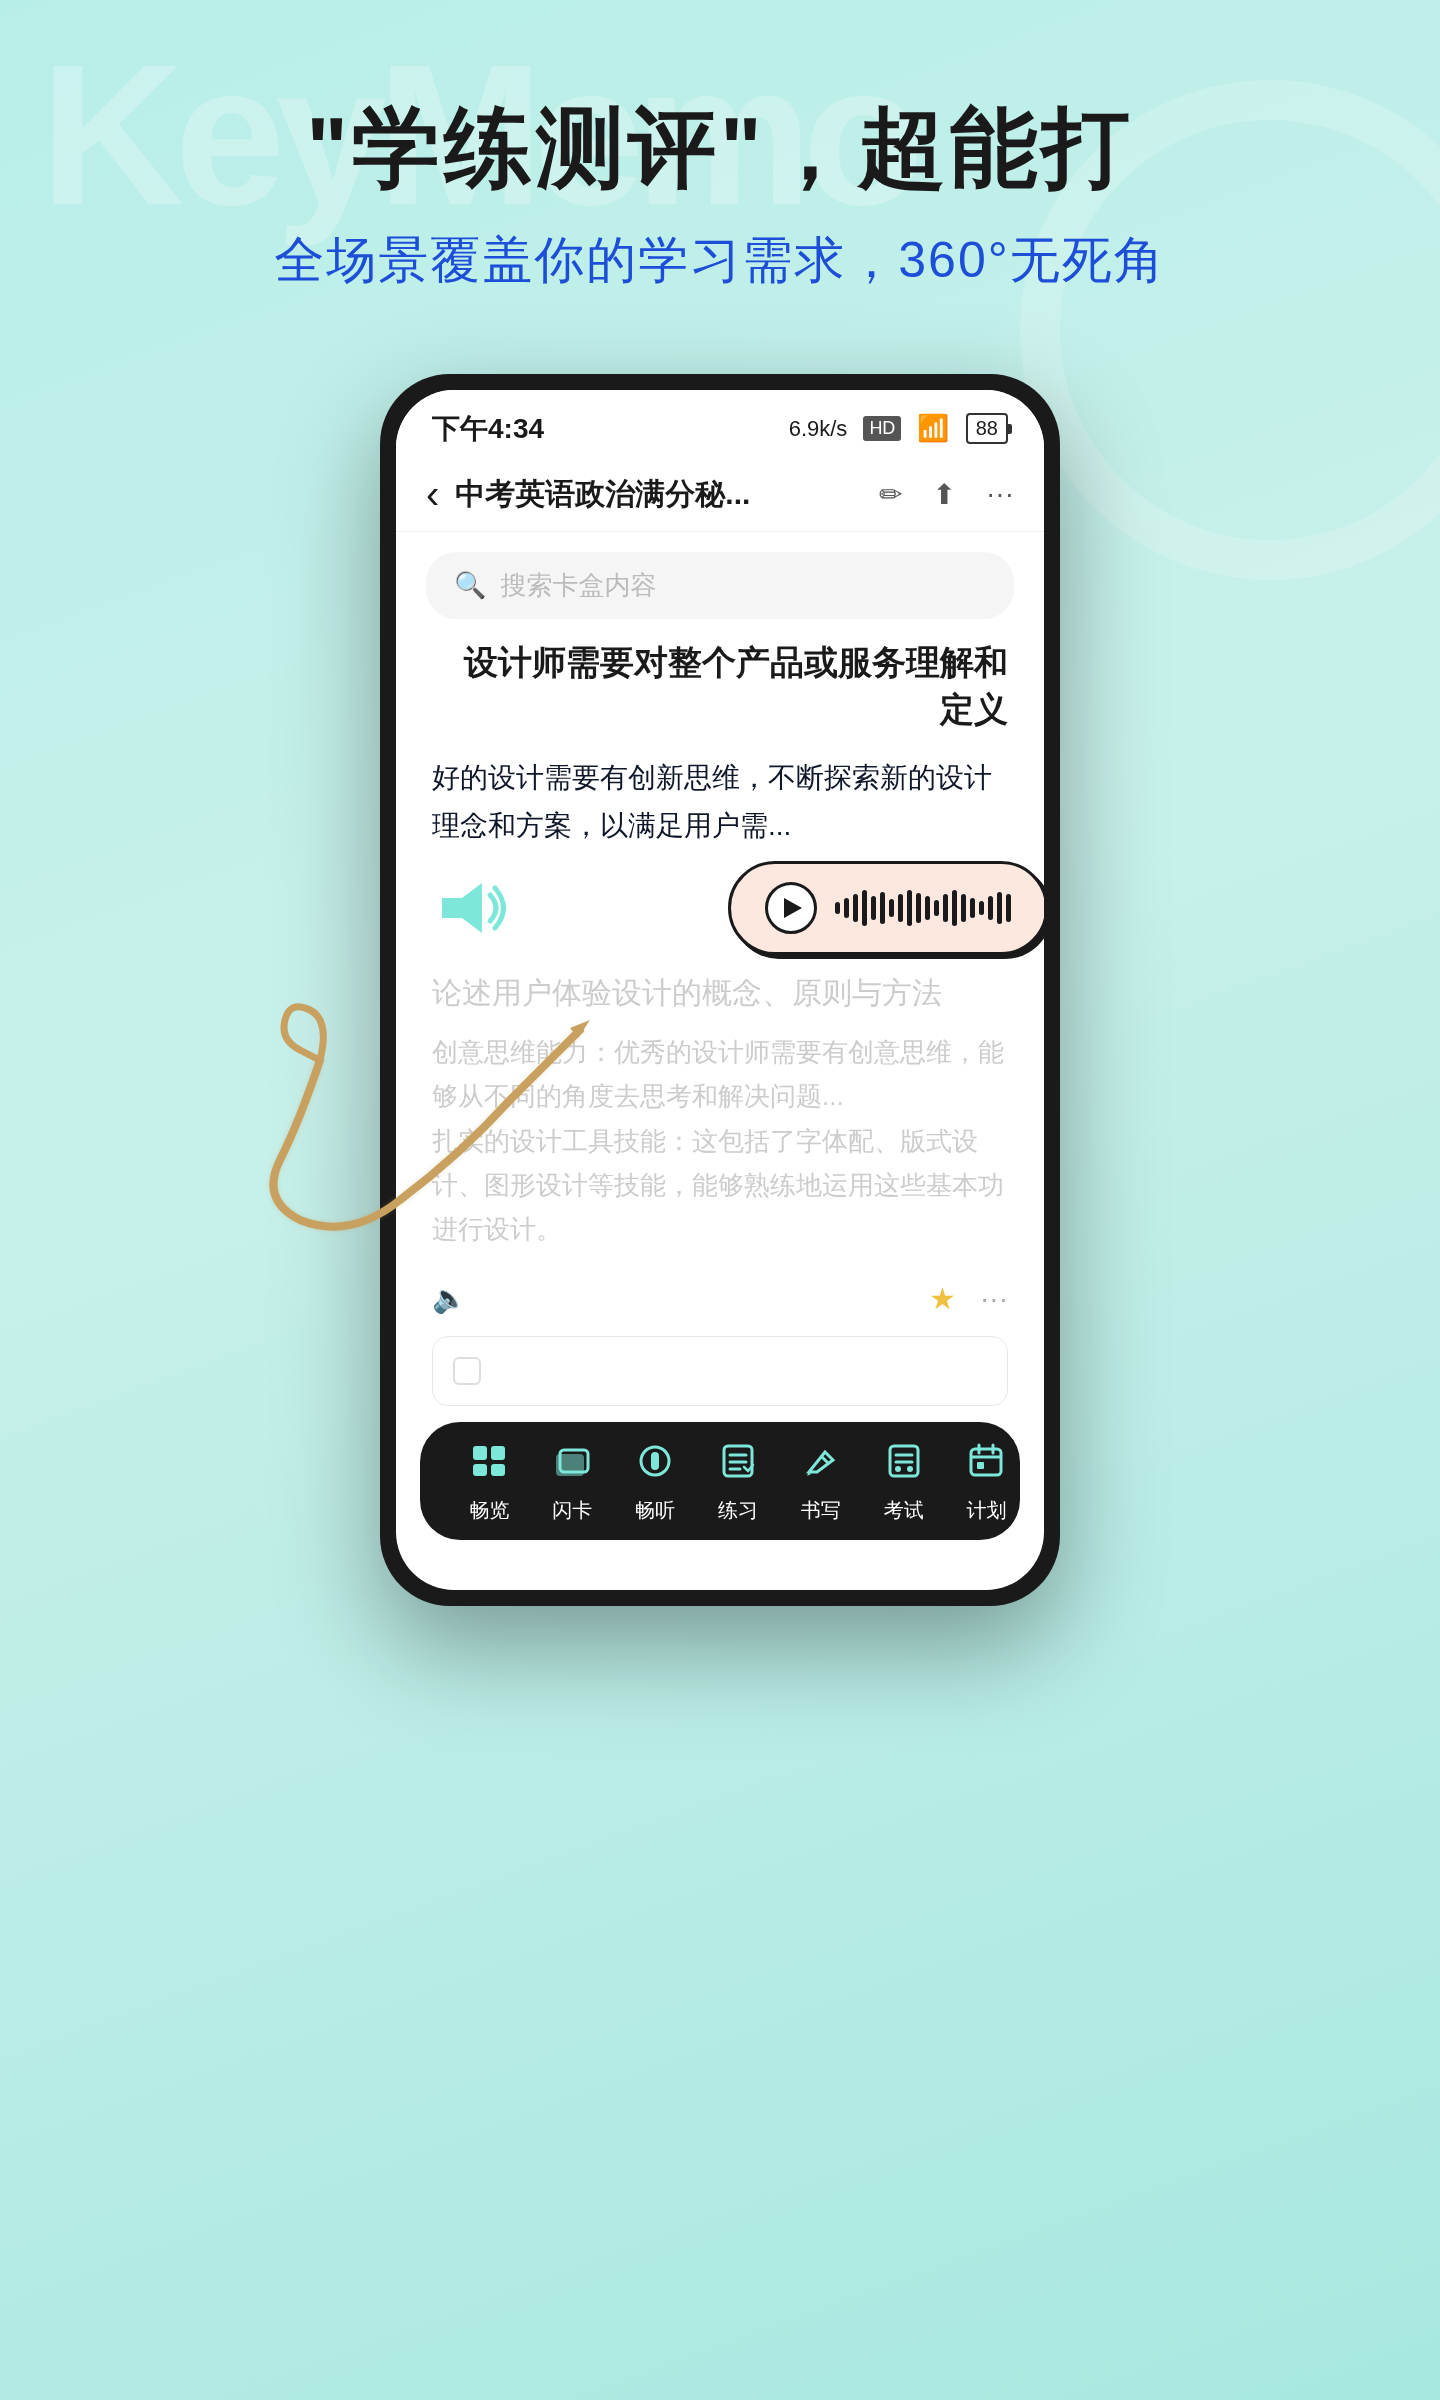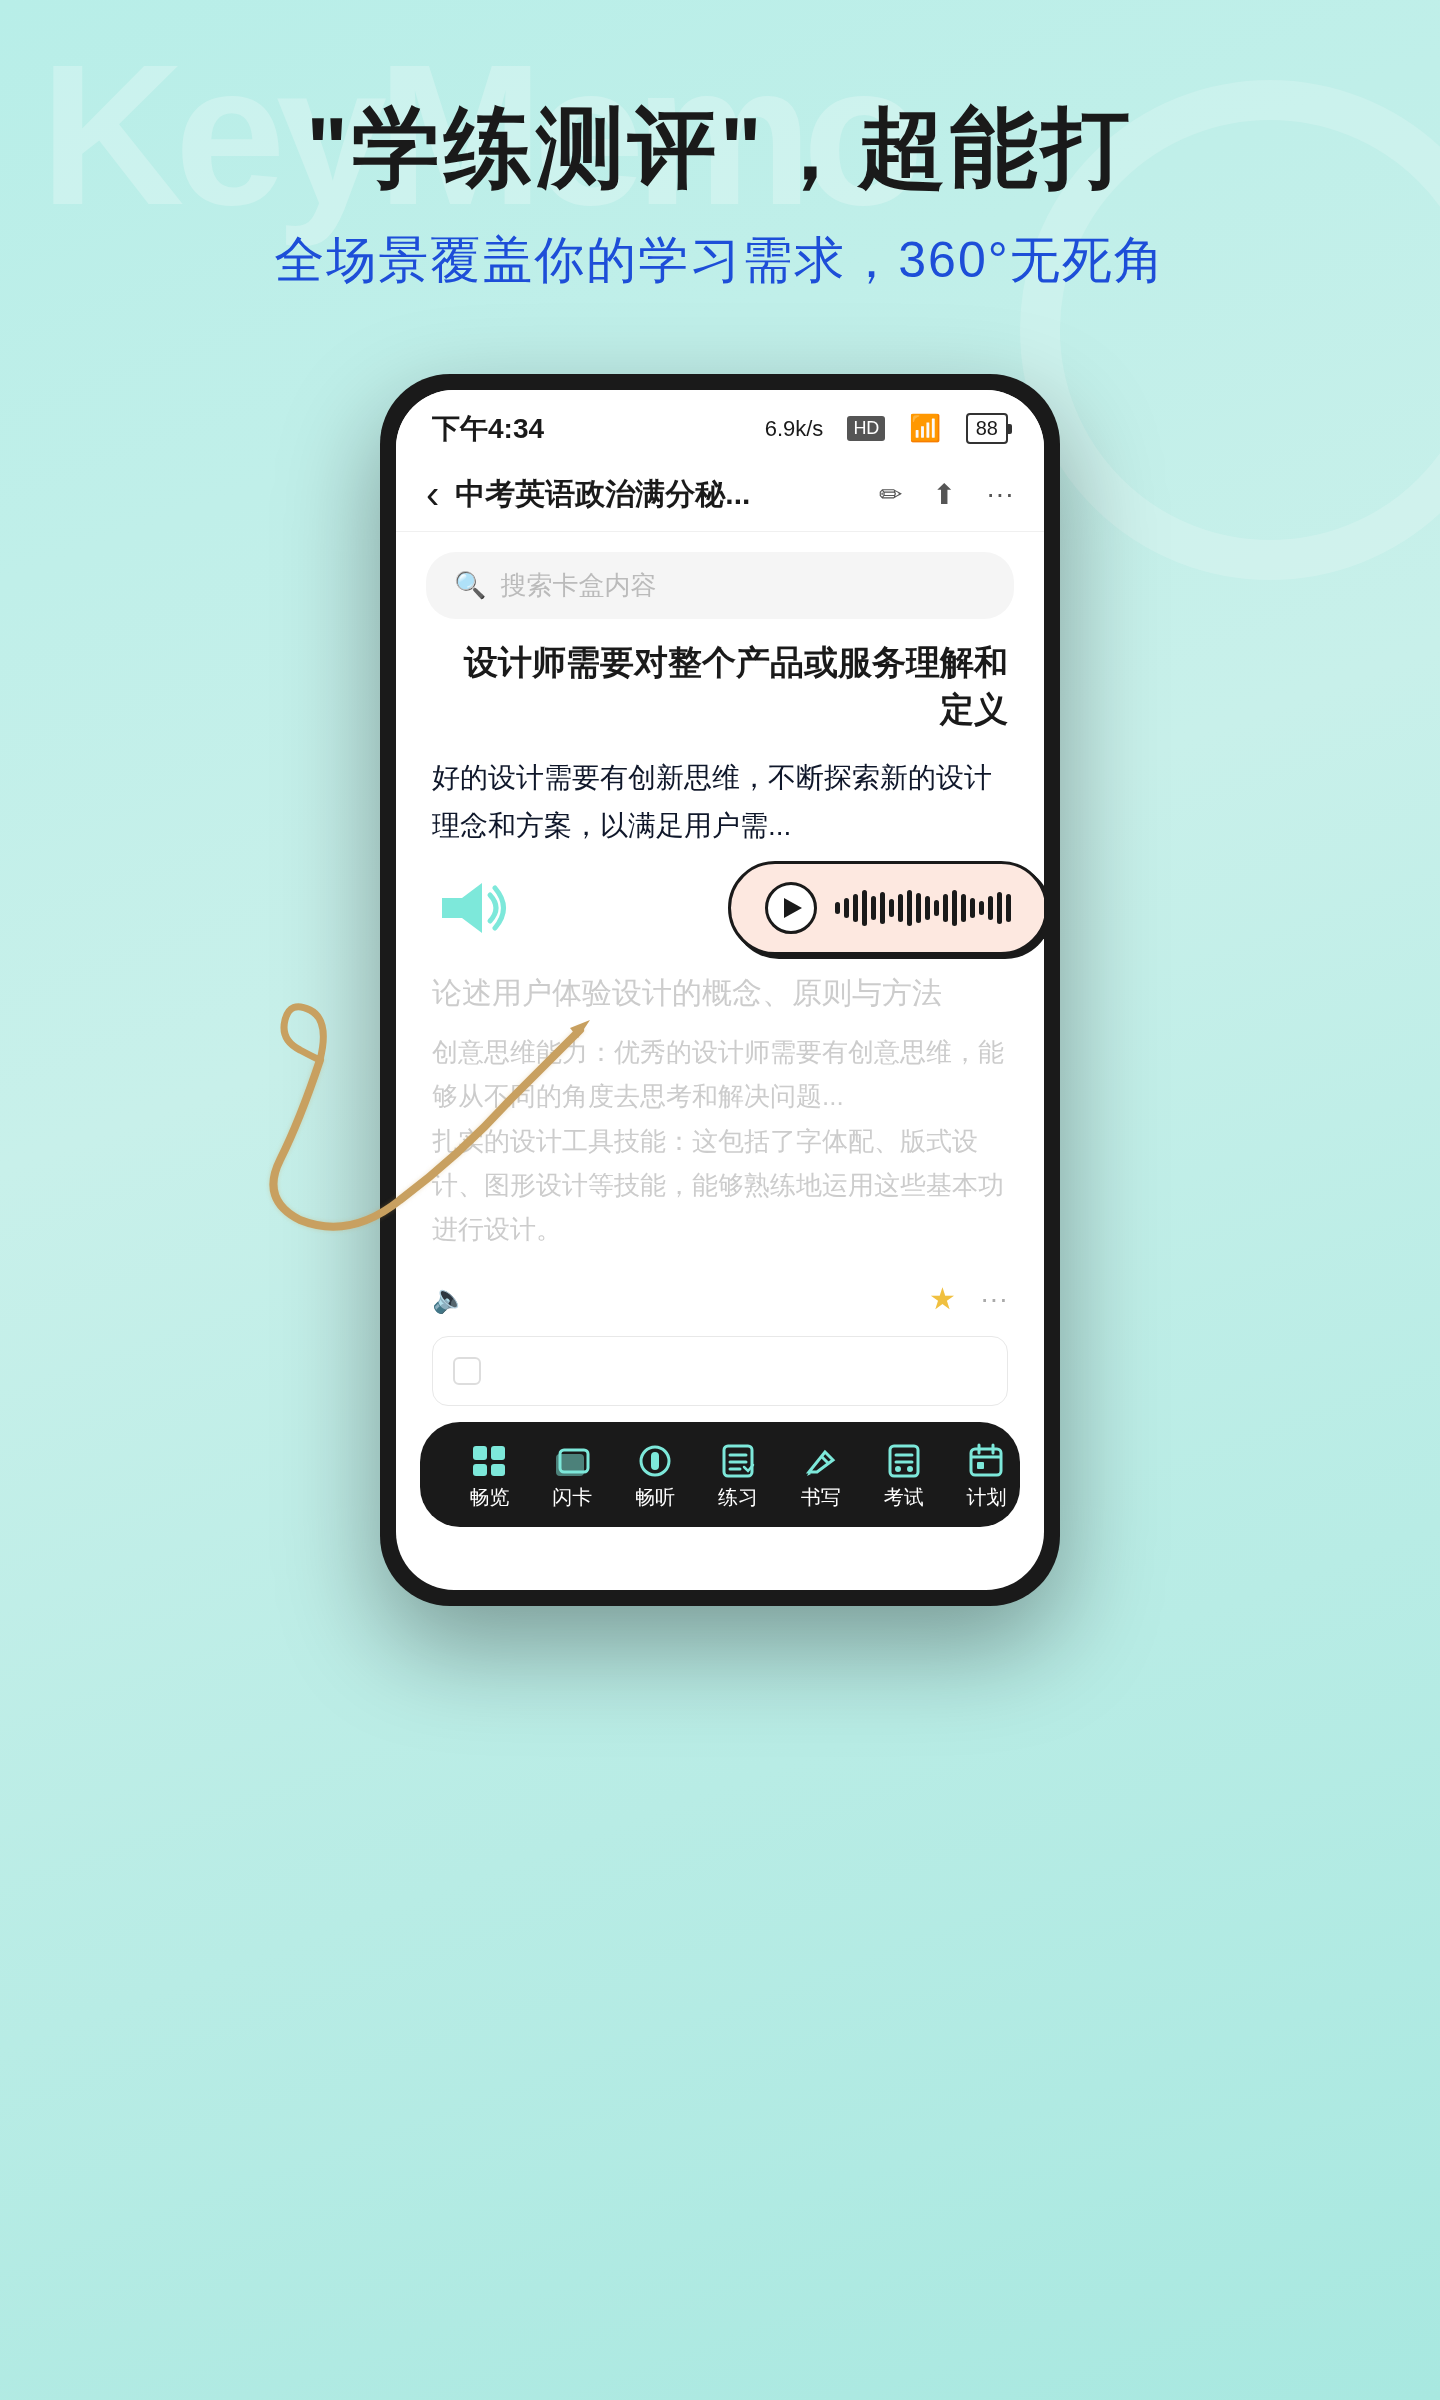--- a/index.html
+++ b/index.html
@@ -96,21 +96,21 @@
 
     .status-time {
       font-size: 28px;
       font-weight: 600;
       color: #1a1a1a;
     }
 
     .status-right {
       display: flex;
       align-items: center;
-      gap: 24px;
+      gap: 16px;
       font-size: 22px;
       color: #1a1a1a;
     }
 
     .status-speed { font-size: 22px; }
 
     
     .nav-bar {
       display: flex;
       align-items: center;
@@ -324,21 +324,21 @@
       padding: 20px 10px 16px;
       display: flex;
       justify-content: space-around;
       align-items: center;
     }
 
     .nav-item {
       display: flex;
       flex-direction: column;
       align-items: center;
-      gap: 4px;
+      gap: 17px;
       color: #fff;
       margin-left: 36px;
     }
 
     .nav-item-label {
       font-size: 20px;
       color: #fff;
     }
 
     

